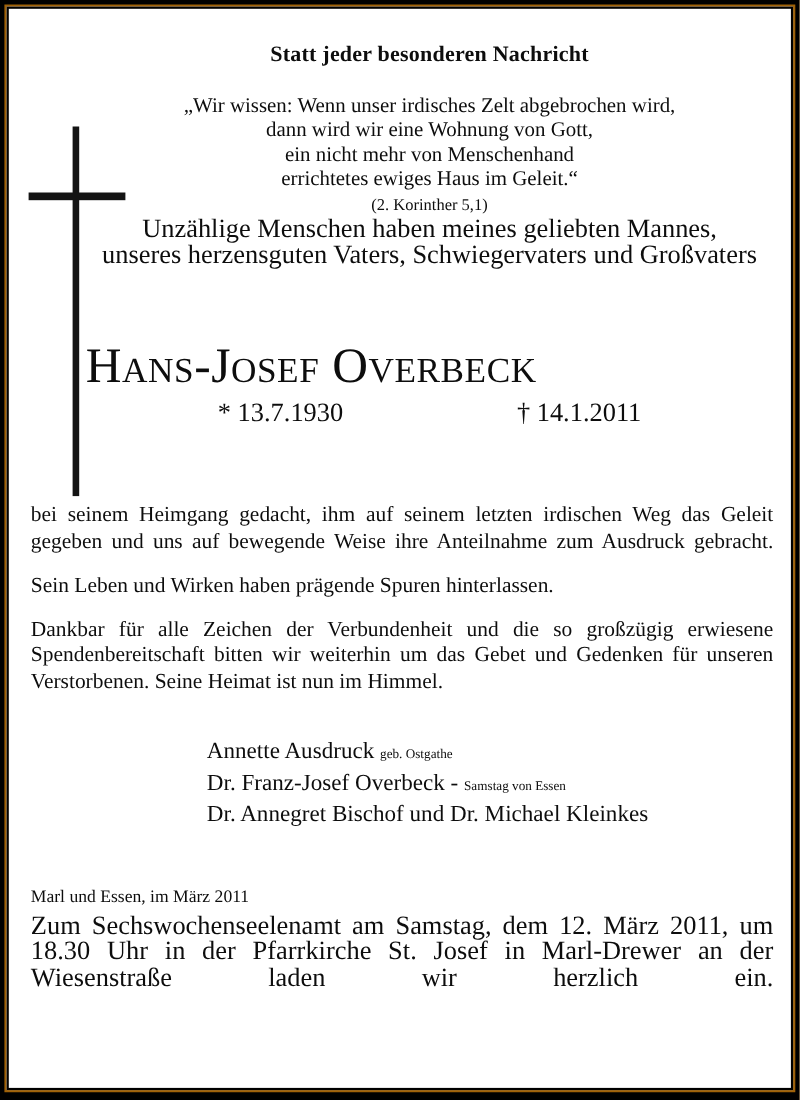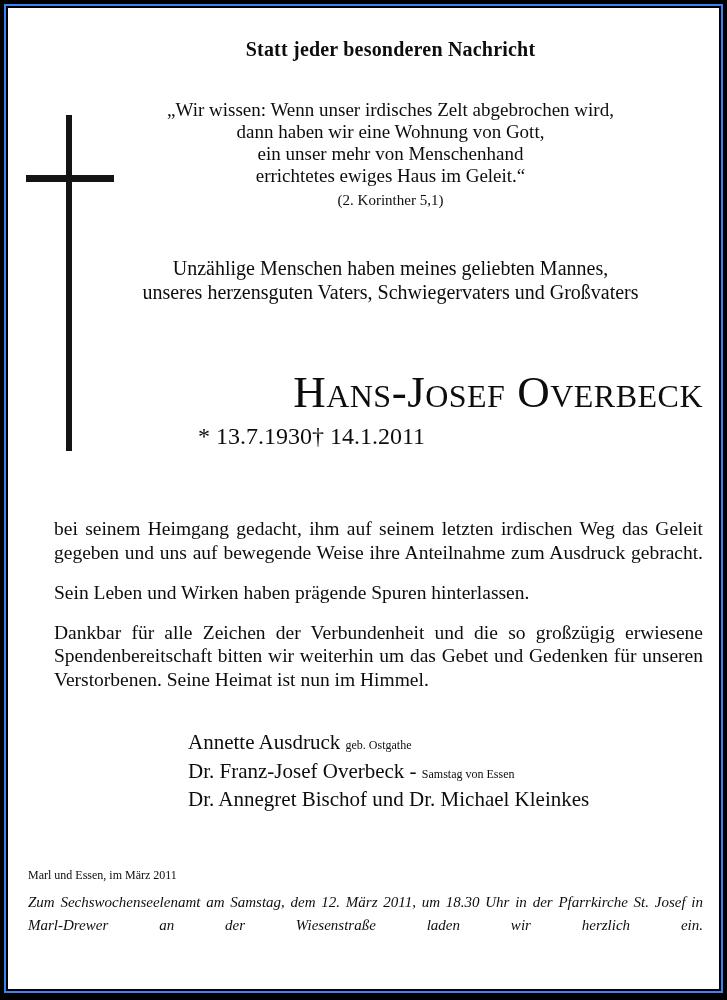--- a/index.html
+++ b/index.html
@@ -4,21 +4,21 @@
 <style>
   html, body {
     margin: 0;
     padding: 0;
     background: #e8e8e8;
   }
   .page {
     width: 727px;
     height: 1000px;
     box-sizing: border-box;
-    background: #3b82f6;
+    background: #a16207;
     border: 4px solid #000000;
     border-bottom-width: 7px;
     padding: 2px;
     margin: 0;
     font-family: "Liberation Serif", "DejaVu Serif", serif;
     color: #0d0d0d;
   }
   .sheet {
     box-sizing: border-box;
     width: 100%;
@@ -51,102 +51,100 @@
     margin-left: 50px;
     text-align: center;
   }
   .header-line {
     margin-top: 30px;
     font-size: 20px;
     font-weight: bold;
     letter-spacing: 0.2px;
   }
   .quote {
-    margin-top: 38px;
+    margin-top: 25px;
     font-size: 19px;
     line-height: 22px;
   }
   .quote-source {
     margin-top: 5px;
     font-size: 15px;
     text-align: center;
   }
   .intro {
-    margin-top: 47px;
-    font-size: 20px;
+    font-size: 24px;
     line-height: 24px;
   }
   .deceased-name {
     margin: 62px 0 0 50px;
-    text-align: right;
+    text-align: left;
     font-size: 45px;
     font-weight: normal;
     font-variant: small-caps;
     letter-spacing: 0.5px;
     line-height: 52px;
   }
   .dates-row {
     margin-top: 4px;
     margin-left: 50px;
     display: flex;
+    justify-content: space-between;
     padding: 0 120px;
     font-size: 24px;
     line-height: 28px;
   }
   .body-text {
     margin-top: 67px;
     font-size: 19.5px;
     line-height: 23.5px;
-    margin-left: 26px;
   }
   .body-text p {
     margin: 0 0 16.5px 0;
     text-align: justify;
   }
   .full-justify {
     text-align-last: justify;
   }
   .family {
     margin: 39px 0 0 160px;
     font-size: 21px;
     line-height: 25.5px;
   }
   .family .small-part {
     font-size: 12px;
   }
   .place-date {
     margin-top: 50px;
-    font-size: 12px;
+    font-size: 16px;
     line-height: 19px;
   }
   .invitation {
     margin: 6px 0 0 0;
-    font-size: 15px;
+    font-size: 24px;
     line-height: 23.5px;
     text-align: justify;
-    font-style: italic;
   }
 </style>
 </head>
 <body>
 
 <div class="page">
   <div class="sheet">
 
     <div>
       <div class="cross-v"></div>
       <div class="cross-h"></div>
     </div>
 
     <div class="centered header-line">Statt jeder besonderen Nachricht</div>
 
     <div class="centered quote">
       <div>„Wir wissen: Wenn unser irdisches Zelt abgebrochen wird,</div>
-      <div>dann haben wir eine Wohnung von Gott,</div>
-      <div>ein unser mehr von Menschenhand</div>
+      <div>dann wird wir eine Wohnung von Gott,</div>
+      <div>ein nicht mehr von Menschenhand</div>
       <div>errichtetes ewiges Haus im Geleit.“</div>
     </div>
 
     <div class="centered quote-source">(2. Korinther 5,1)</div>
 
     <div class="centered intro">
       <div>Unzählige Menschen haben meines geliebten Mannes,</div>
       <div>unseres herzensguten Vaters, Schwiegervaters und Großvaters</div>
     </div>
 

